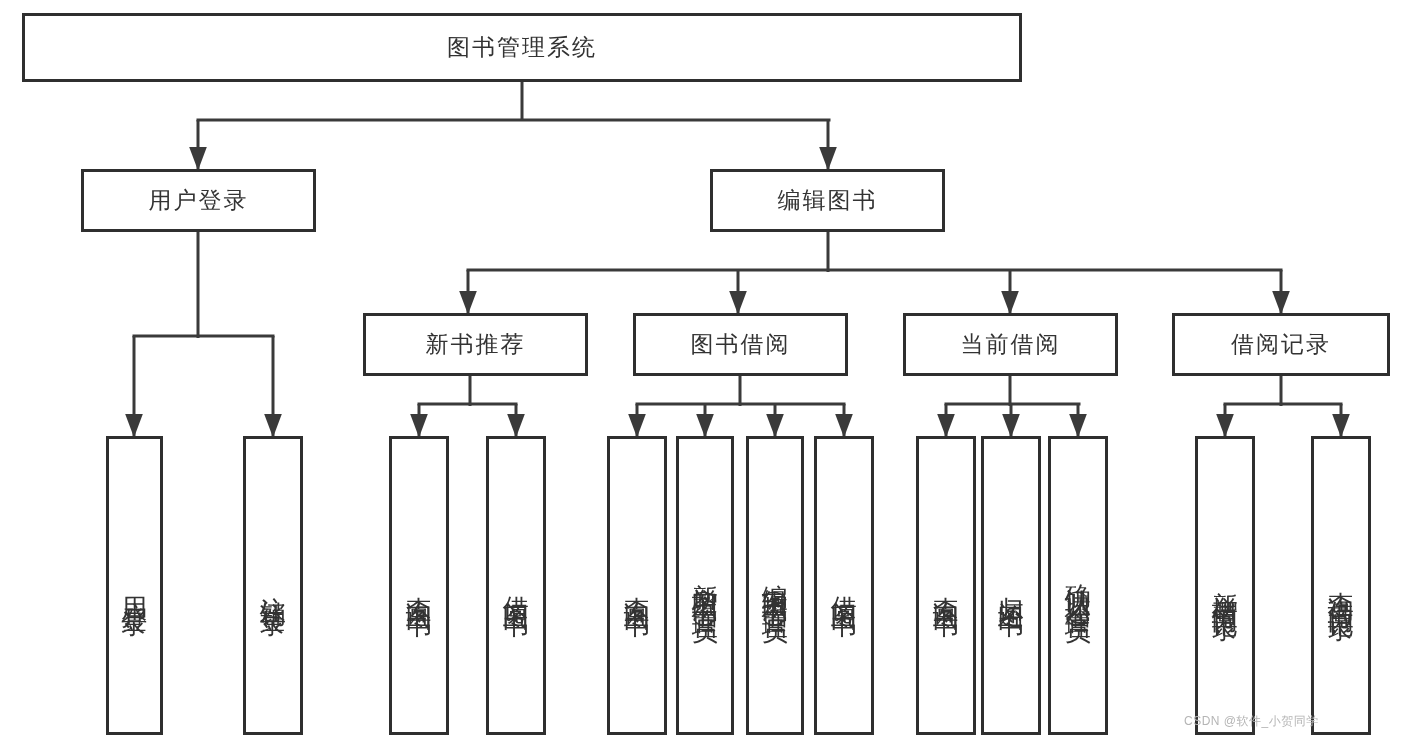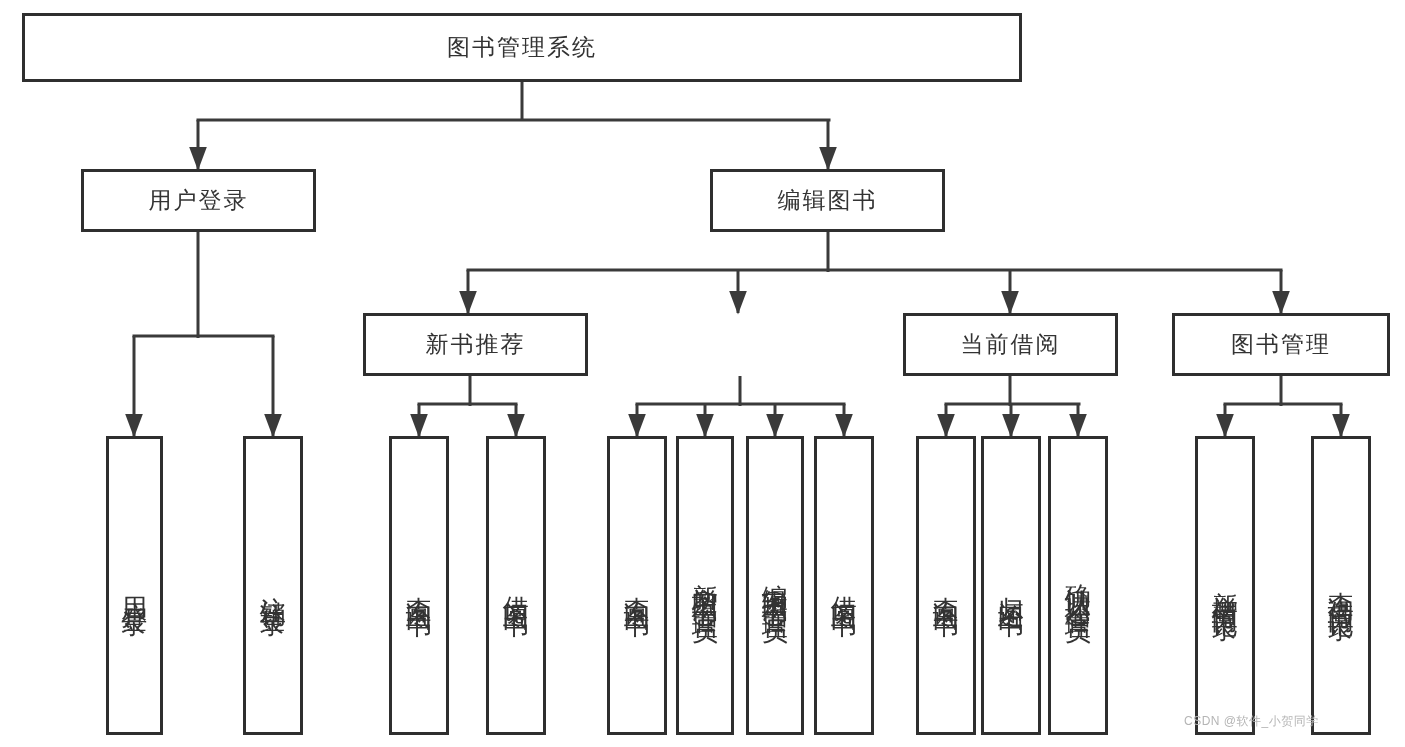--- a/index.html
+++ b/index.html
@@ -90,22 +90,23 @@
       <line x1="1341" y1="404" x2="1341" y2="436" marker-end="url(#arw)"></line>
     </g>
   </svg>
 
   <div class="node h" style="left:22px; top:13px; width:1000px; height:69px;">图书管理系统</div>
 
   <div class="node h" style="left:81px; top:169px; width:235px; height:63px;">用户登录</div>
   <div class="node h" style="left:710px; top:169px; width:235px; height:63px;">编辑图书</div>
 
   <div class="node h" style="left:363px; top:313px; width:225px; height:63px;">新书推荐</div>
+  <div class="node h" style="left:633px; top:313px; width:215px; height:63px;">图书借阅</div>
   <div class="node h" style="left:903px; top:313px; width:215px; height:63px;">当前借阅</div>
-  <div class="node h" style="left:1172px; top:313px; width:218px; height:63px;">图书管理</div>
+  <div class="node h" style="left:1172px; top:313px; width:218px; height:63px;">借阅记录</div>
 
   <div class="node v" style="left:106px; top:436px; width:57px; height:299px;">用户登录</div>
   <div class="node v" style="left:243px; top:436px; width:60px; height:299px;">注销登录</div>
 
   <div class="node v" style="left:389px; top:436px; width:60px; height:299px;">查询图书</div>
   <div class="node v" style="left:486px; top:436px; width:60px; height:299px;">借阅图书</div>
 
   <div class="node v" style="left:607px; top:436px; width:60px; height:299px;">查询图书</div>
   <div class="node v" style="left:676px; top:436px; width:58px; height:299px;">新增图书（管理员）</div>
   <div class="node v" style="left:746px; top:436px; width:58px; height:299px;">编辑图书（管理员）</div>

